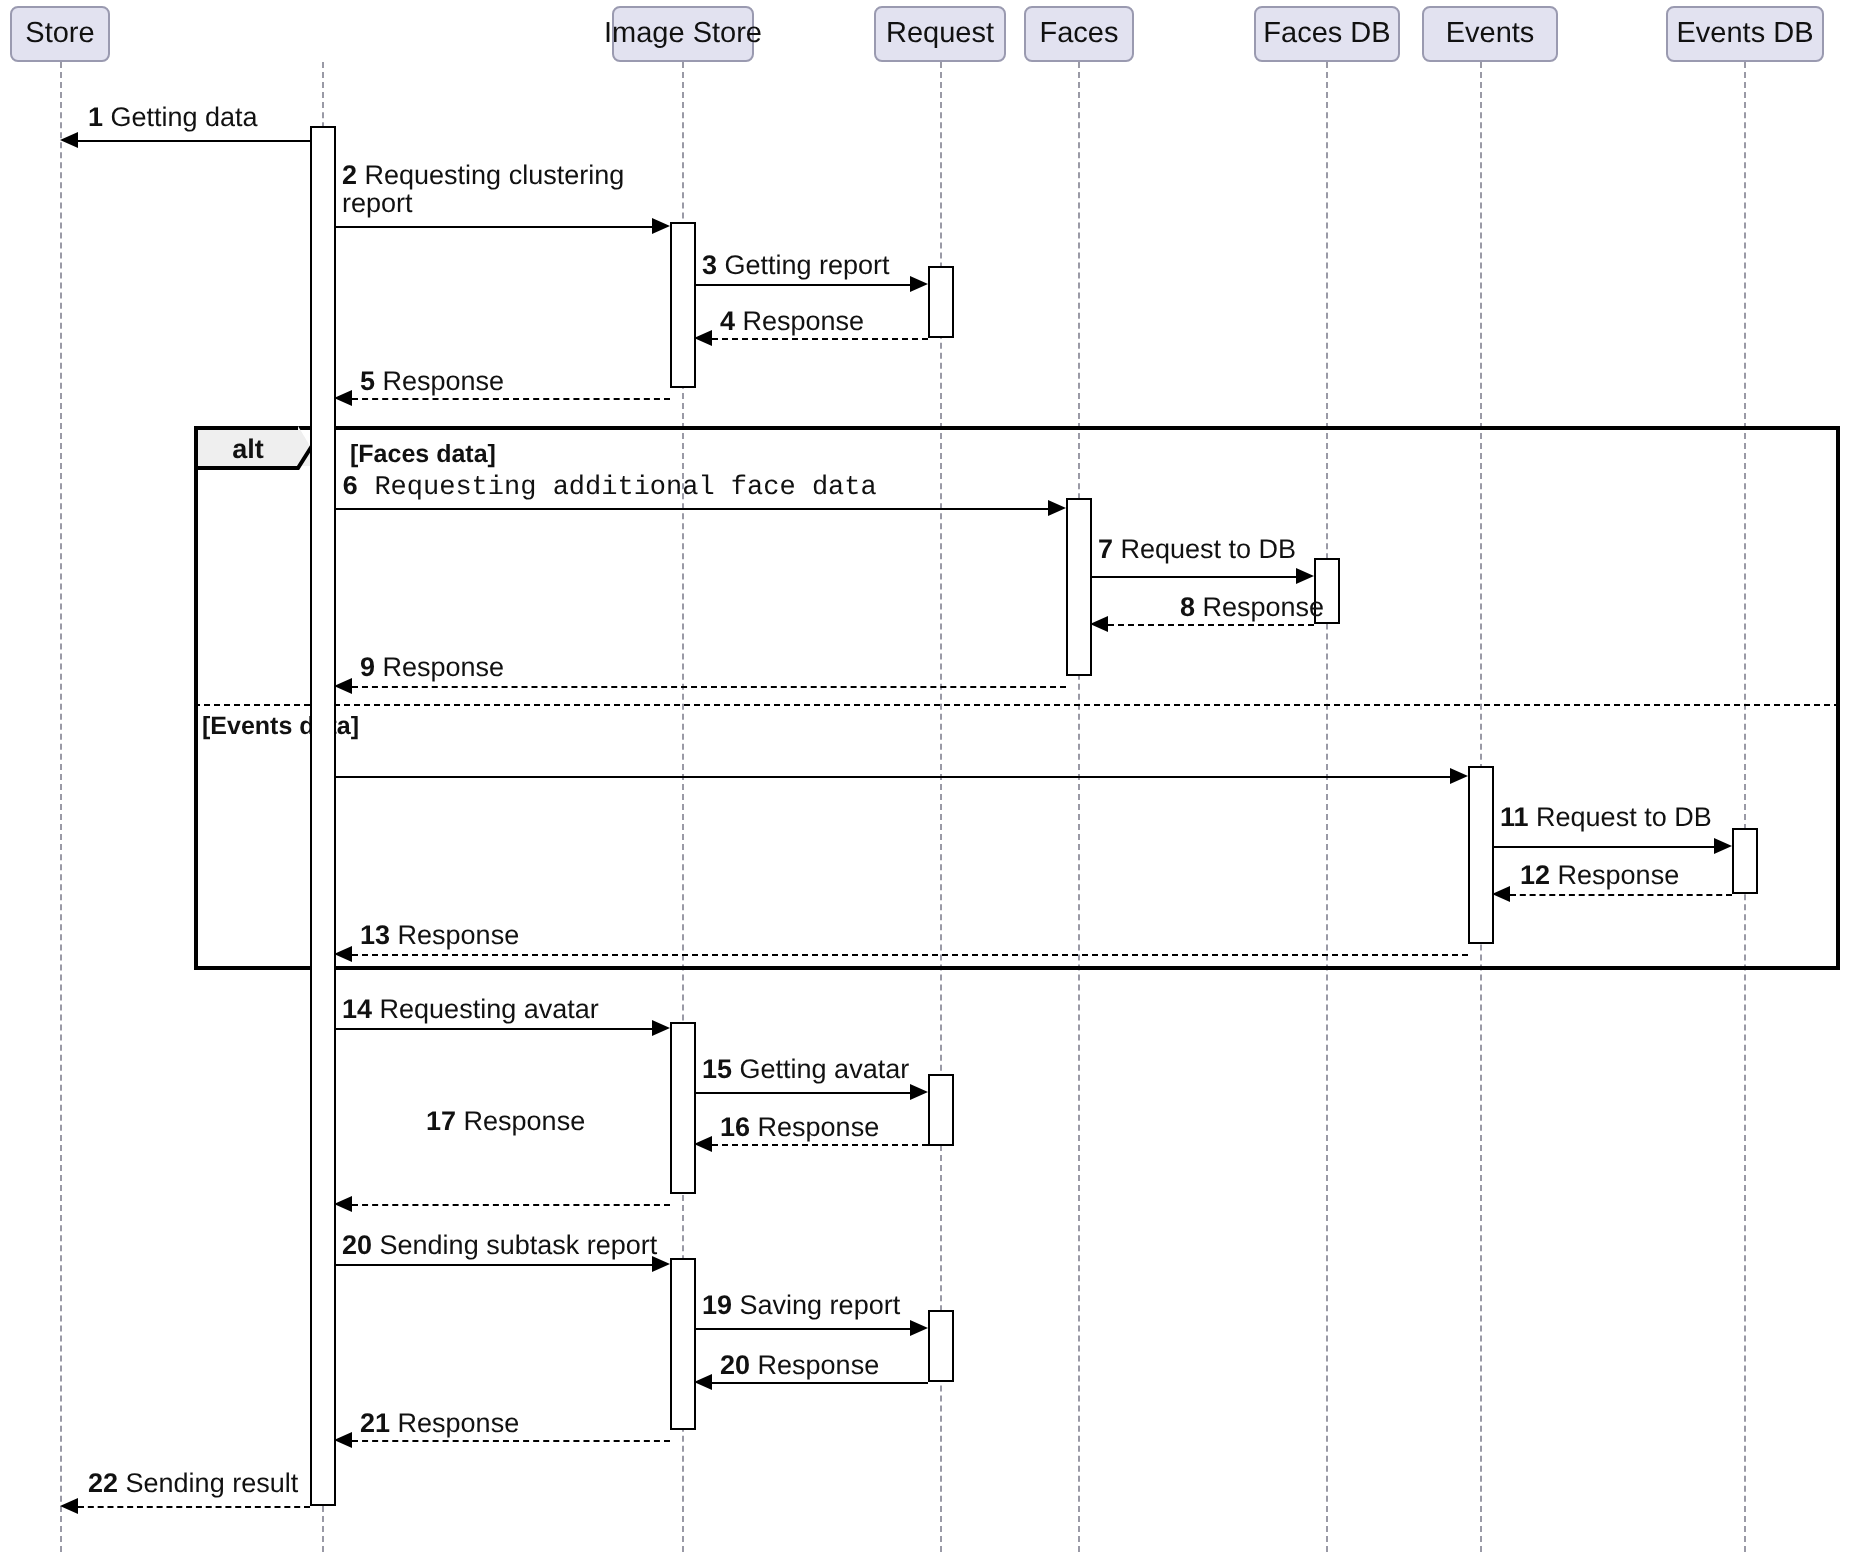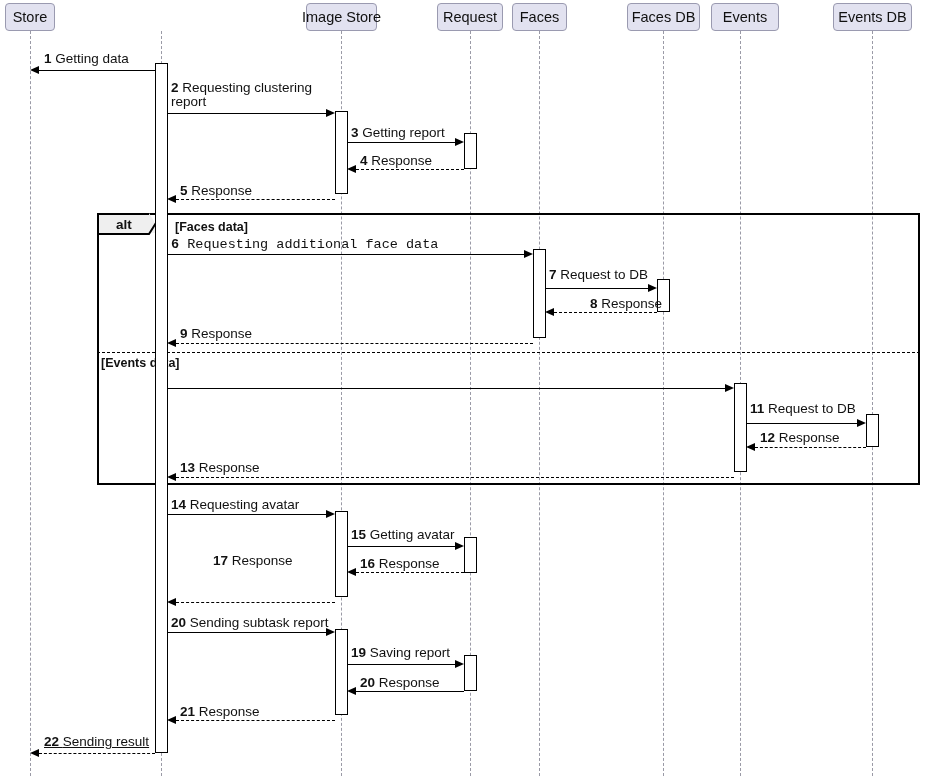--- a/index.html
+++ b/index.html
@@ -158,21 +158,21 @@
     <div class="arrow right" style="top: 660px; left: 455px;"></div>
     <div class="msg-label" style="left: 351px; top: 646px;"><span class="num">19 </span><span>Saving report</span></div>
     <div class="msg-line" style="top: 691px; left: 356px; width: 108px;"></div>
     <div class="arrow left" style="top: 687px; left: 347px;"></div>
     <div class="msg-label" style="left: 360px; top: 676px;"><span class="num">20 </span><span>Response</span></div>
     <div class="msg-line dashed" style="top: 720px; left: 176px; width: 159px;"></div>
     <div class="arrow left" style="top: 716px; left: 167px;"></div>
     <div class="msg-label" style="left: 180px; top: 705px;"><span class="num">21 </span><span>Response</span></div>
     <div class="msg-line dashed" style="top: 753px; left: 39px; width: 116px;"></div>
     <div class="arrow left" style="top: 749px; left: 30px;"></div>
-    <div class="msg-label" style="left: 44px; top: 735px; text-decoration: underline;"><span class="num">22 </span><span>Sending result</span></div>
+    <div class="msg-label" style="left: 44px; top: 735px;"><span class="num">22 </span><span>Sending result</span></div>
     <div class="participant" style="left: 5px; width: 50px;">
       <span>Store</span>
     </div>
     <div class="participant" style="left: 294px; width: 71px; margin-left: 12px;">
       <span>Image Store</span>
     </div>
     <div class="participant" style="left: 437px; width: 66px;">
       <span>Request</span>
     </div>
     <div class="participant" style="left: 512px; width: 55px;">

